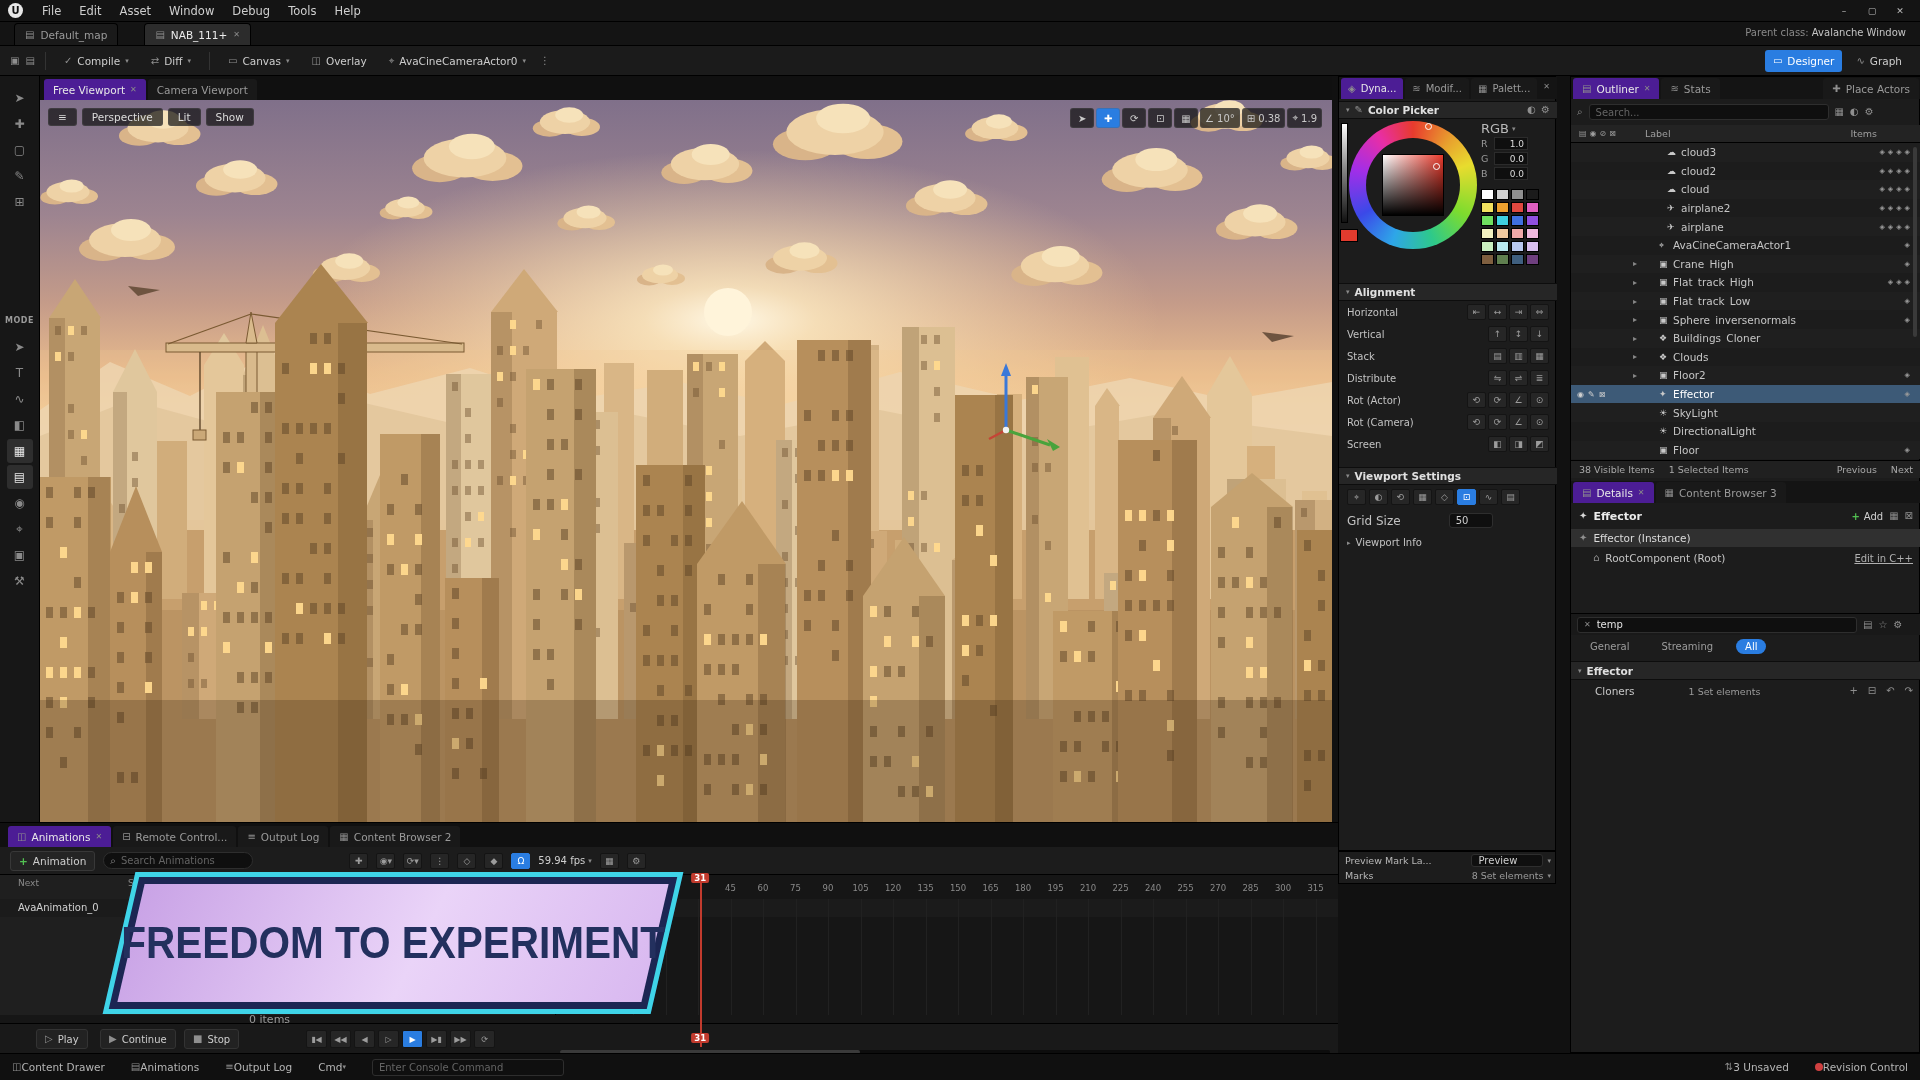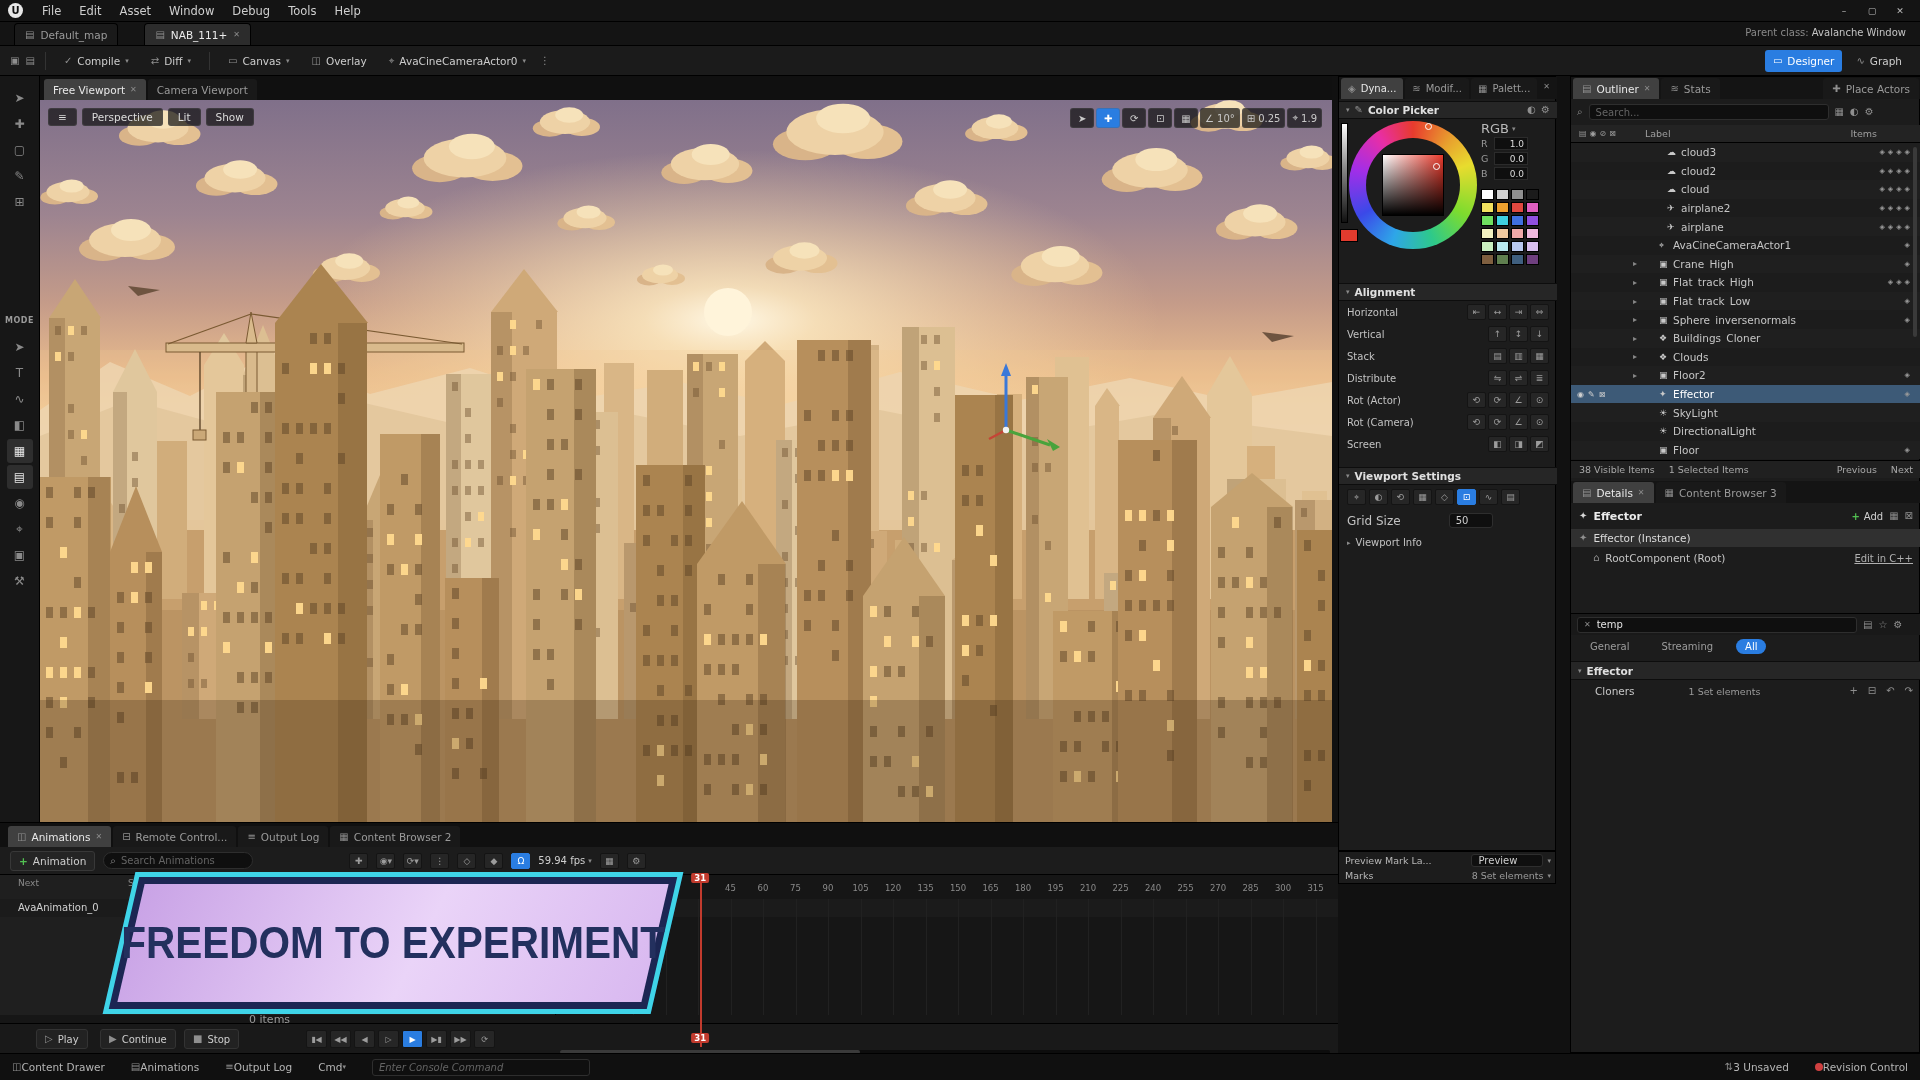--- a/index.html
+++ b/index.html
@@ -24,21 +24,21 @@
 #toolbar{position:absolute;left:0;top:46px;width:1920px;height:30px;background:#1b1b1b;border-bottom:1px solid #000;display:flex;align-items:center;padding:0 10px;gap:6px}
 .tbtn{height:22px;display:flex;align-items:center;gap:5px;padding:0 8px;font-size:10.5px;color:#cdcdcd;border-radius:3px}
 .tsep{width:1px;height:18px;background:#333;margin:0 4px}
 .blue{background:#2a7de1 !important;color:#fff !important;border-color:#2a7de1 !important}
 #leftstrip{position:absolute;left:0;top:76px;width:40px;height:977px;background:#171717;border-right:1px solid #000;display:flex;flex-direction:column;align-items:center;padding-top:8px}
 .lsicon{width:26px;height:24px;display:flex;align-items:center;justify-content:center;color:#8a8a8a;font-size:12px;margin:2px 0;border-radius:3px}
 .lsicon.active{background:#2e2e2e;color:#e8e8e8}
 #mode-label{font-size:8px;font-weight:bold;color:#9a9a9a;letter-spacing:.5px;margin:100px 0 8px}
 #vp-tabs-row{position:absolute;left:40px;top:76px;width:1292px;height:24px;background:#101010;display:flex;align-items:flex-end;padding-left:4px}
 .ptab{height:21px;display:flex;align-items:center;gap:5px;padding:0 9px;font-size:10.5px;color:#9a9a9a;background:#191919;border-radius:3px 3px 0 0;margin-right:2px;white-space:nowrap}
-.ptab.active{background:#404040;color:#e8e8e8}
+.ptab.active{background:#4c1d95;color:#e8e8e8}
 #viewport{position:absolute;left:40px;top:100px;width:1292px;height:722px;overflow:hidden;background:#000}
 #vp-overlay-left{position:absolute;left:8px;top:8px;display:flex;gap:5px;z-index:5}
 .pill{background:rgba(18,18,18,.72);border:1px solid rgba(90,90,90,.35);border-radius:3px;color:#dcdcdc;padding:2px 9px;font-size:10.5px;display:flex;align-items:center;gap:4px}
 #vp-tools{position:absolute;right:10px;top:8px;display:flex;gap:2px;z-index:5}
 .vtool{min-width:24px;height:20px;display:flex;align-items:center;justify-content:center;gap:3px;background:rgba(18,18,18,.72);border:1px solid rgba(90,90,90,.3);border-radius:3px;color:#c9c9c9;font-size:10px;padding:0 4px}
 .vtool.active{background:#2a7de1;color:#fff}
 .panel{position:absolute;background:#1c1c1c;border:1px solid #000}
 .sect{display:flex;align-items:center;gap:5px;padding:0 7px;font-size:10.5px;font-weight:bold;color:#e0e0e0;background:#262626;border-top:1px solid #0d0d0d;border-bottom:1px solid #0d0d0d}
 .inp{background:#0f0f0f;border:1px solid #2e2e2e;border-radius:3px;color:#cfcfcf;font-size:10px;padding:0 6px;font-family:inherit;outline:none}
 .inp::placeholder{color:#646464}
@@ -1050,21 +1050,21 @@
         </div>
         <div class="vtool">
           <span>▦</span>
         </div>
         <div class="vtool">
           <span>∠</span>
           <span>10°</span>
         </div>
         <div class="vtool">
           <span>⊞</span>
-          <span>0.25</span>
+          <span>0.38</span>
         </div>
         <div class="vtool">
           <span>⌖</span>
           <span>1.9</span>
         </div>
       </div>
   </div>
 
   <div class="panel" id="midpanel" style="left:1338px;top:76px;width:218px;height:775px">
     <div id="mp-tabs" style="position:absolute;left:0;top:0;width:218px;height:22px;background:#141414;display:flex;align-items:flex-end;padding-left:2px">
@@ -1636,21 +1636,21 @@
       <span>Animations</span>
     </span>
     <span class="flex g6">
       <span class="ic">≡</span>
       <span>Output Log</span>
     </span>
     <span class="flex g4">
       <span>Cmd</span>
         <span class="caret">▾</span>
     </span>
-    <input class="inp" style="width: 218px; height: 17px; font-style: italic;" placeholder="Enter Console Command">
+    <input class="inp" style="width: 192px; height: 17px;" placeholder="Enter Console Command">
     <span class="flex g6" style="margin-left:auto">
       <span class="ic">⇅</span>
       <span>3 Unsaved</span>
     </span>
     <span class="flex g6">
       <span class="dot"></span>
       <span>Revision Control</span>
     </span>
   </div>
 </div>

